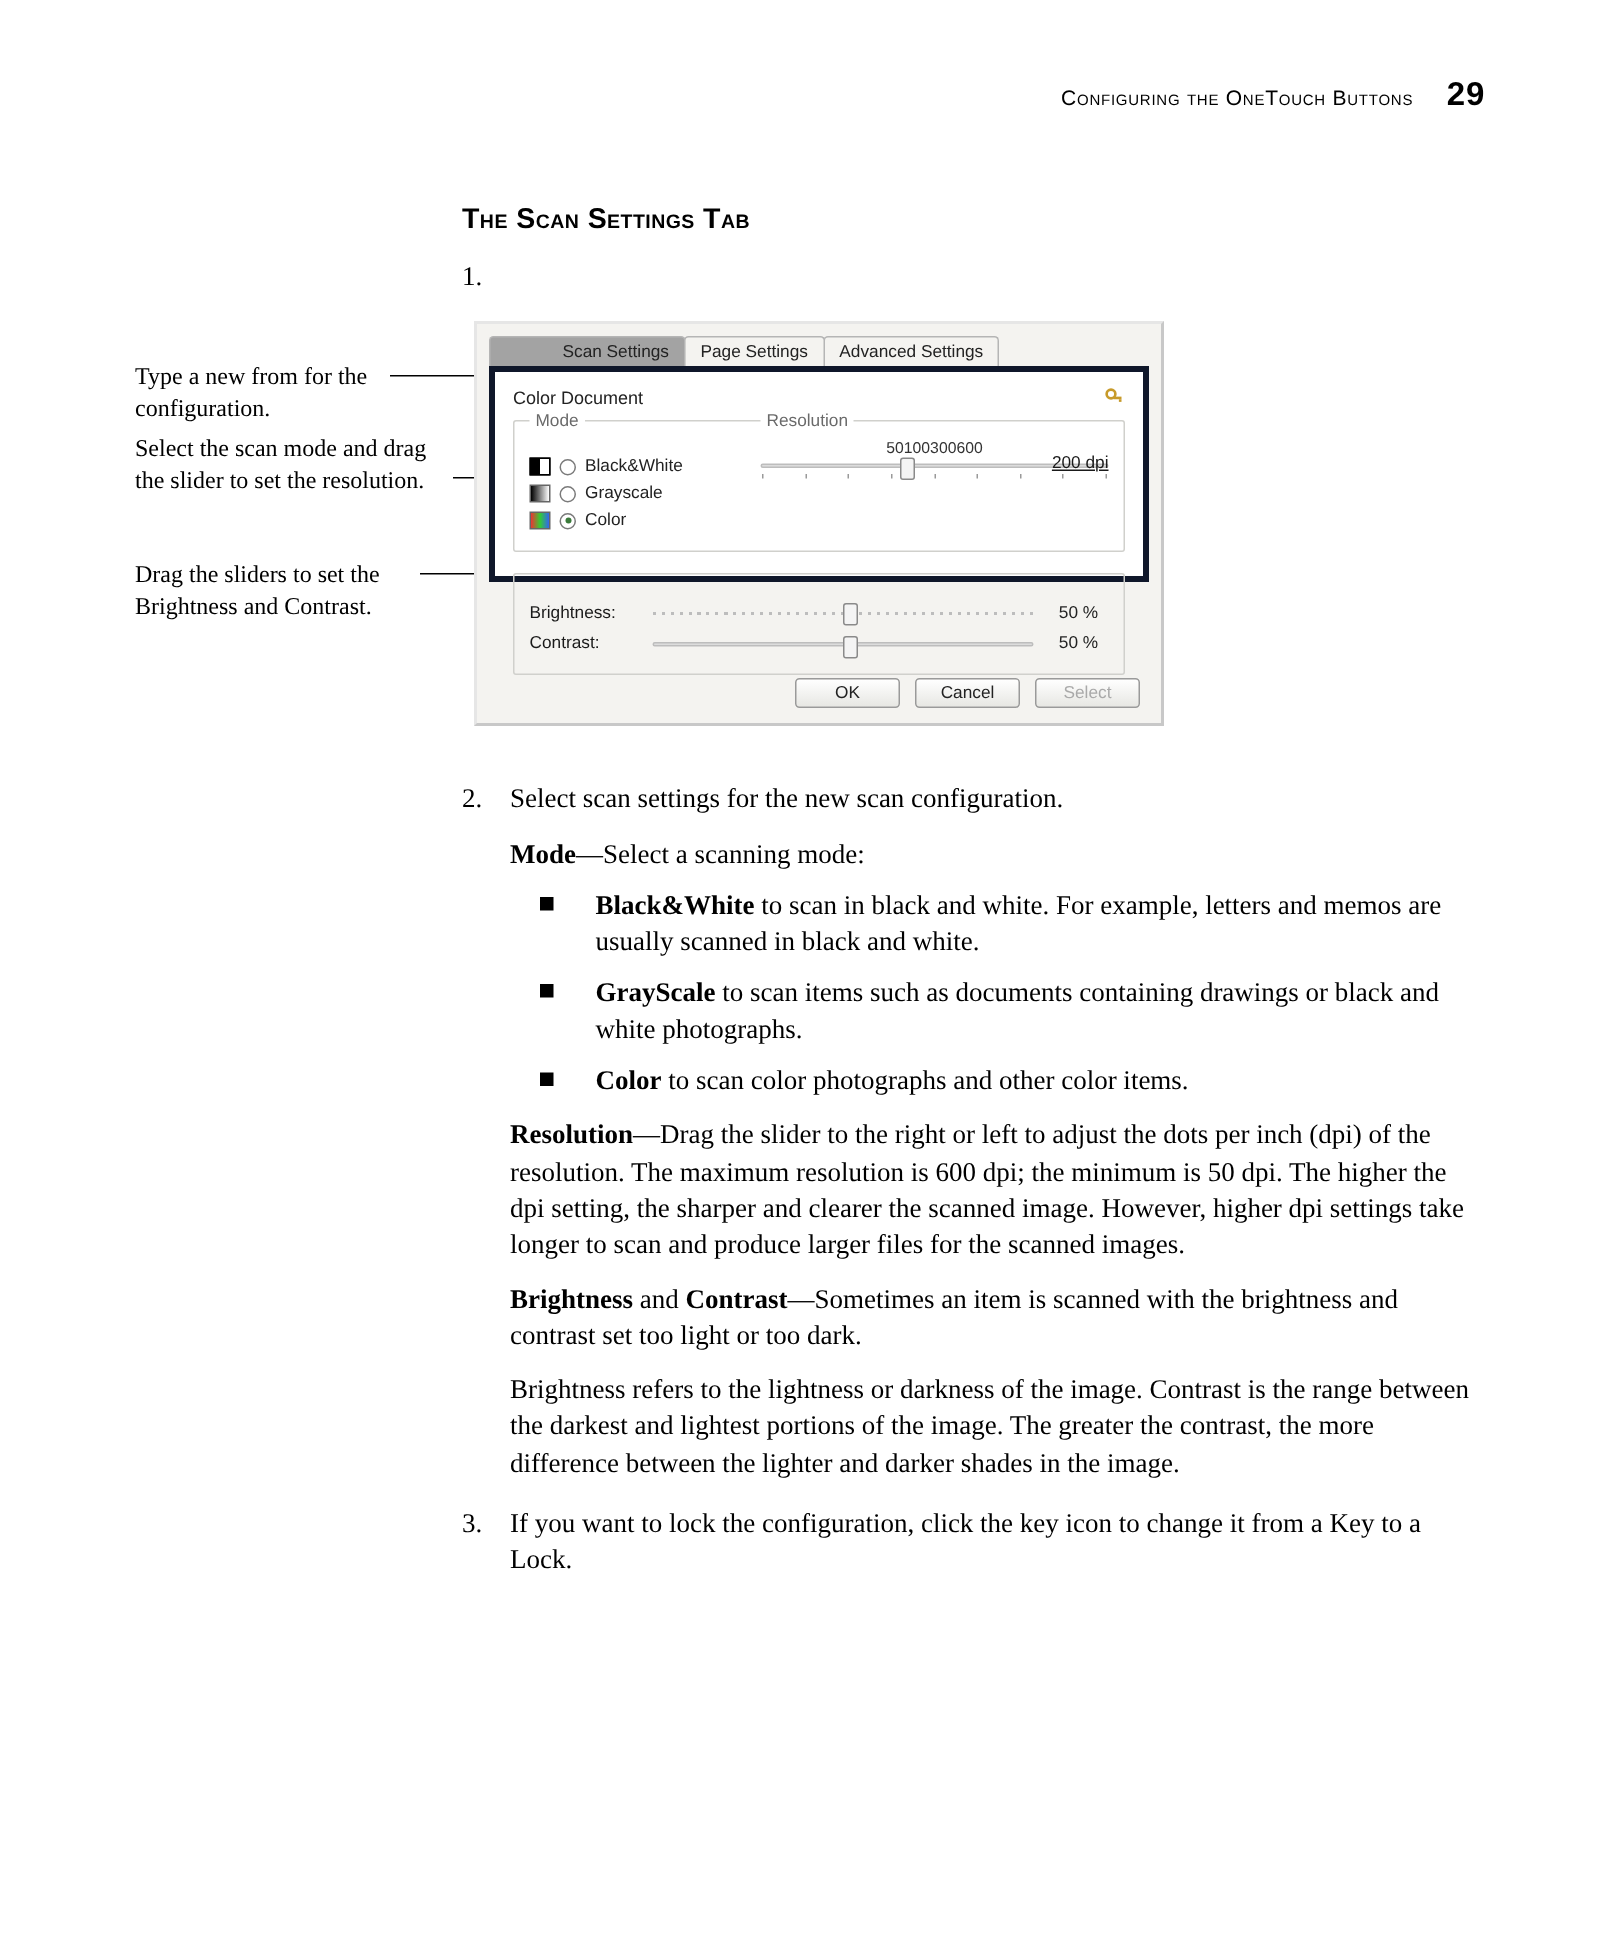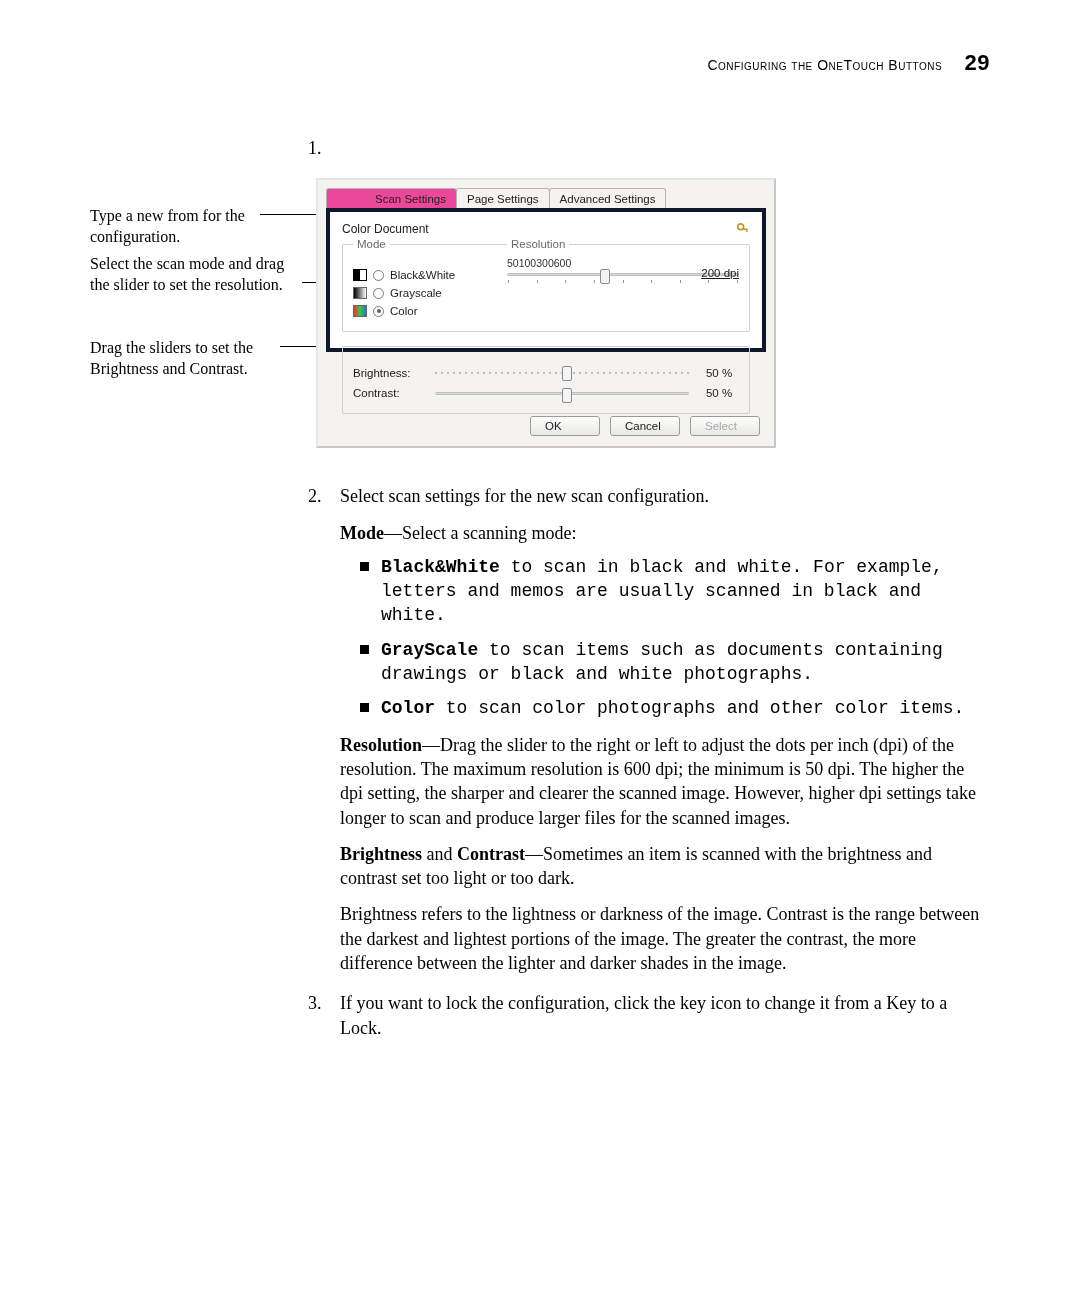--- a/index.html
+++ b/index.html
@@ -45,26 +45,25 @@
     margin-bottom: 10px;
     font-size: 18px;
     line-height: 1.35;
   }
   .ol-item .num { width: 18px; flex: 0 0 18px; }
   .indent-block { margin-left: 32px; }
   .para { font-size: 18px; line-height: 1.35; margin-top: 12px; }
   .bullets { margin-top: 10px; }
   .bullet-row {
     display: flex;
-    gap: 12px;
+    gap: 28px;
     font-size: 18px;
     line-height: 1.35;
     margin-top: 10px;
     margin-left: 20px;
-    font-family: Liberation Mono, monospace;
   }
   .bullet-row .sq {
     width: 9px; height: 9px; background:#000; margin-top:7px; flex:0 0 9px;
   }
   strong { font-weight: bold; }
 
   
   .figure-area {
     position: relative;
     height: 280px;
@@ -106,21 +105,21 @@
   .tab {
     padding: 4px 10px 3px 10px;
     border: 1px solid #b5b5b5;
     border-bottom: none;
     background: #f4f3f0;
     font-size: 11.5px;
     border-radius: 3px 3px 0 0;
     margin-right: -1px;
     position: relative;
   }
-  .tab.active { background:#ec4899; z-index:2;padding-left:48px; }
+  .tab.active { background:#a3a3a3; z-index:2;padding-left:48px; }
   .tab-body {
     border: 4px solid #0f172a;
     margin: 0 8px 8px 8px;
     background: #fff;
     padding: 10px 12px 10px 12px;
     height: 144px;
     position: relative;
   }
   .cfg-name {
     display: inline-block;
@@ -162,21 +161,21 @@
     content:""; position:absolute; left:2.5px; top:2.5px;
     width:4px; height:4px; border-radius:50%; background:#3a7a3a;
   }
   .mode-ico { width:14px; height:12px; display:inline-block; }
   .ico-bw { background:#000; border:1px solid #000; position:relative; }
   .ico-bw::after{content:"";position:absolute;right:0;top:0;width:6px;height:10px;background:#fff;}
   .ico-gray { background: linear-gradient(90deg,#000,#fff); border:1px solid #666; }
   .ico-color { background: linear-gradient(90deg,#e33,#3c3,#36e); border:1px solid #666; }
 
   .res-scale {
-    display:flex; justify-content:flex-start;
+    display:flex; justify-content:center;
     font-size:10.5px; color:#333; margin-top:-10px;
   }
   .slider-wrap { margin-top:4px; position:relative; }
   .track {
     height:3px; background:#dcdcdc; border:1px solid #bdbdbd;
     border-radius:2px; position:relative;
   }
   .ticks {
     position:absolute; left:0; right:0; top:6px; display:flex;
     justify-content:space-between;
@@ -198,37 +197,38 @@
   .bc-row .val { width:40px; text-align:center; }
   .dotted-track {
     height:2px;
     background-image: repeating-linear-gradient(90deg,#bdbdbd 0 2px, transparent 2px 6px);
     position:relative;
   }
   .btn-row {
     position:absolute; bottom:10px; right:14px; display:flex; gap:10px;
   }
   .btn {
-    min-width:70px; padding:3px 14px;
+    min-width:70px; text-align:center; padding:3px 14px;
     font-size:11.5px;
     border:1px solid #9a9a9a; border-radius:3px;
     background: linear-gradient(#fff,#e7e7e3);
     color:#222;
   }
   .btn.disabled { color:#a9a9a9; }
 </style>
 </head>
 <body>
 
 <div class="page">
   <div class="header">
     <span class="sc">Configuring the OneTouch Buttons</span>
     <span class="pg">29</span>
   </div>
 
+  <div class="section-title">The Scan Settings Tab</div>
 
   <div class="body">
     <div class="ol-item">
       <div class="num">1.</div>
     </div>
   </div>
 
   <div class="figure-area">
     <div class="callout" style="left:0; top:28px;">Type a new from for the configuration.</div>
     <div class="callout-line" style="left:170px; top:36px; width:70px;"></div>

